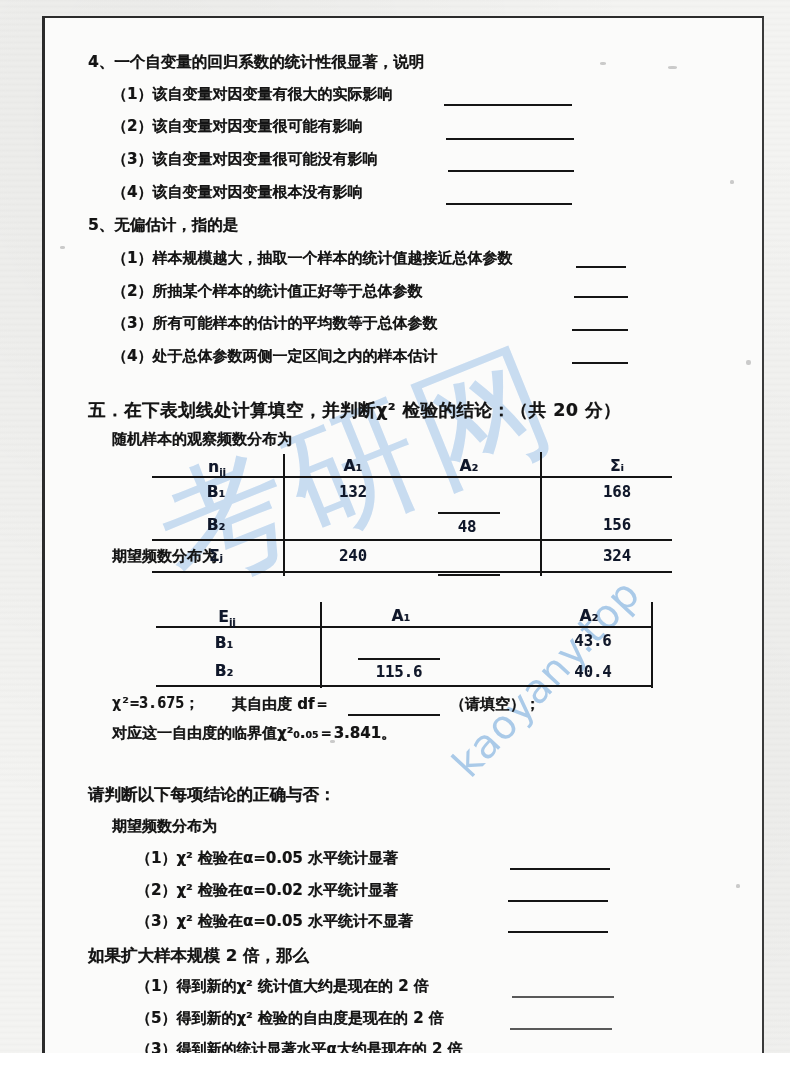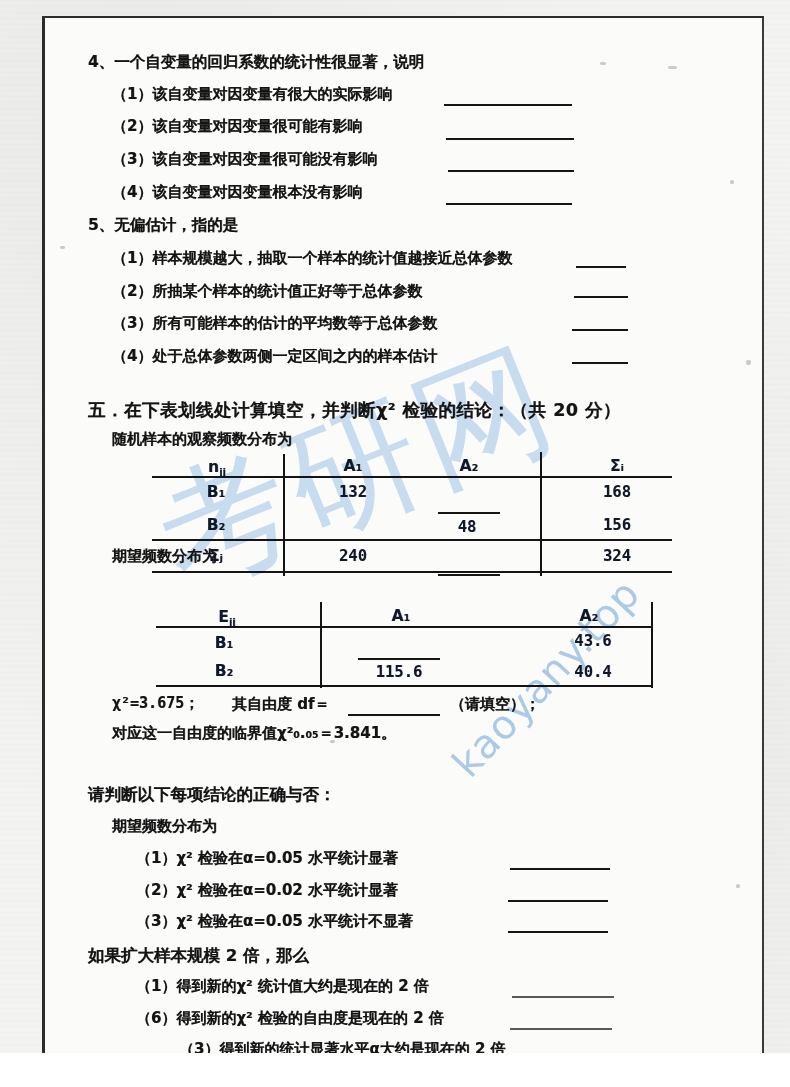--- a/index.html
+++ b/index.html
@@ -253,20 +253,20 @@
     <div class="ln opt" style="left:136px; top:881px;">（2）χ² 检验在α=0.02 水平统计显著</div>
     <div class="ln opt" style="left:136px; top:912px;">（3）χ² 检验在α=0.05 水平统计不显著</div>
 
     <div class="blank" style="left:510px; top:868px; width:100px;"></div>
     <div class="blank" style="left:508px; top:900px; width:100px;"></div>
     <div class="blank" style="left:508px; top:931px; width:100px;"></div>
 
     <div class="ln bold" style="left:88px; top:945px;">如果扩大样本规模 2 倍，那么</div>
 
     <div class="ln opt" style="left:136px; top:977px;">（1）得到新的χ² 统计值大约是现在的 2 倍</div>
-    <div class="ln opt" style="left:136px; top:1009px;">（6）得到新的χ² 检验的自由度是现在的 2 倍</div>
-    <div class="ln opt" style="left:136px; top:1040px;margin-left:43px;">（3）得到新的统计显著水平α大约是现在的 2 倍</div>
+    <div class="ln opt" style="left:136px; top:1009px;">（5）得到新的χ² 检验的自由度是现在的 2 倍</div>
+    <div class="ln opt" style="left:136px; top:1040px;">（3）得到新的统计显著水平α大约是现在的 2 倍</div>
 
     <div class="blank faint" style="left:512px; top:996px; width:102px;"></div>
     <div class="blank faint" style="left:510px; top:1028px; width:102px;"></div>
 
   </div>
 </div>
 
 </body></html>

